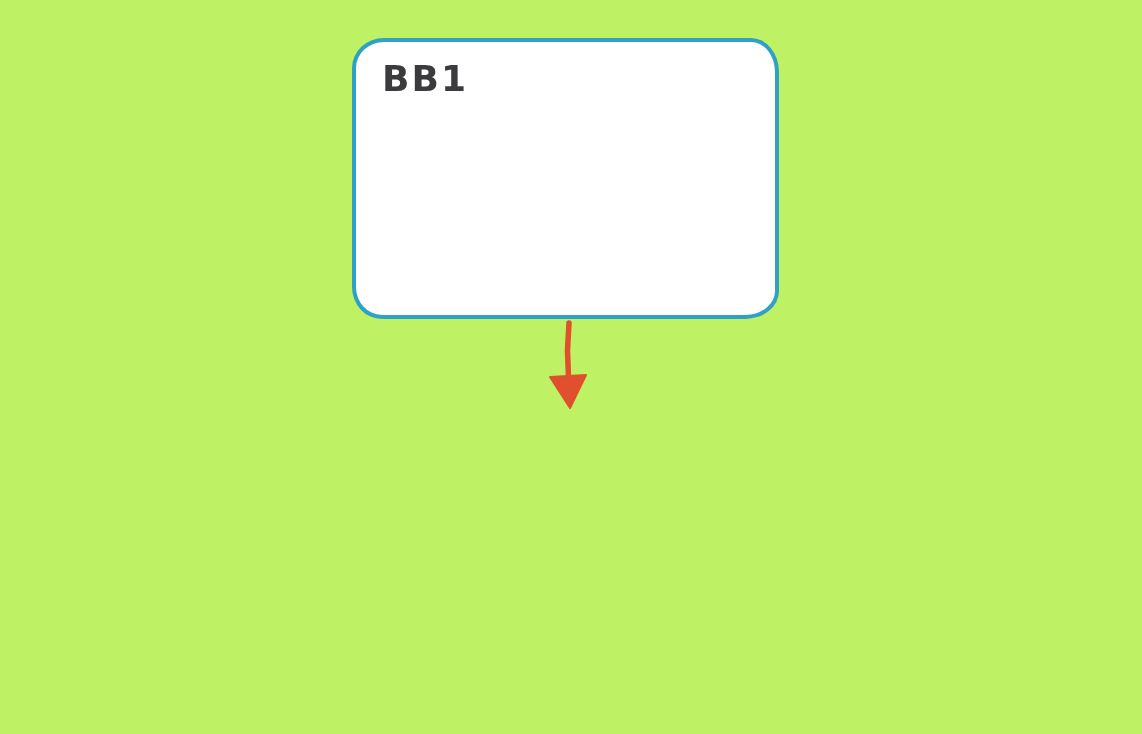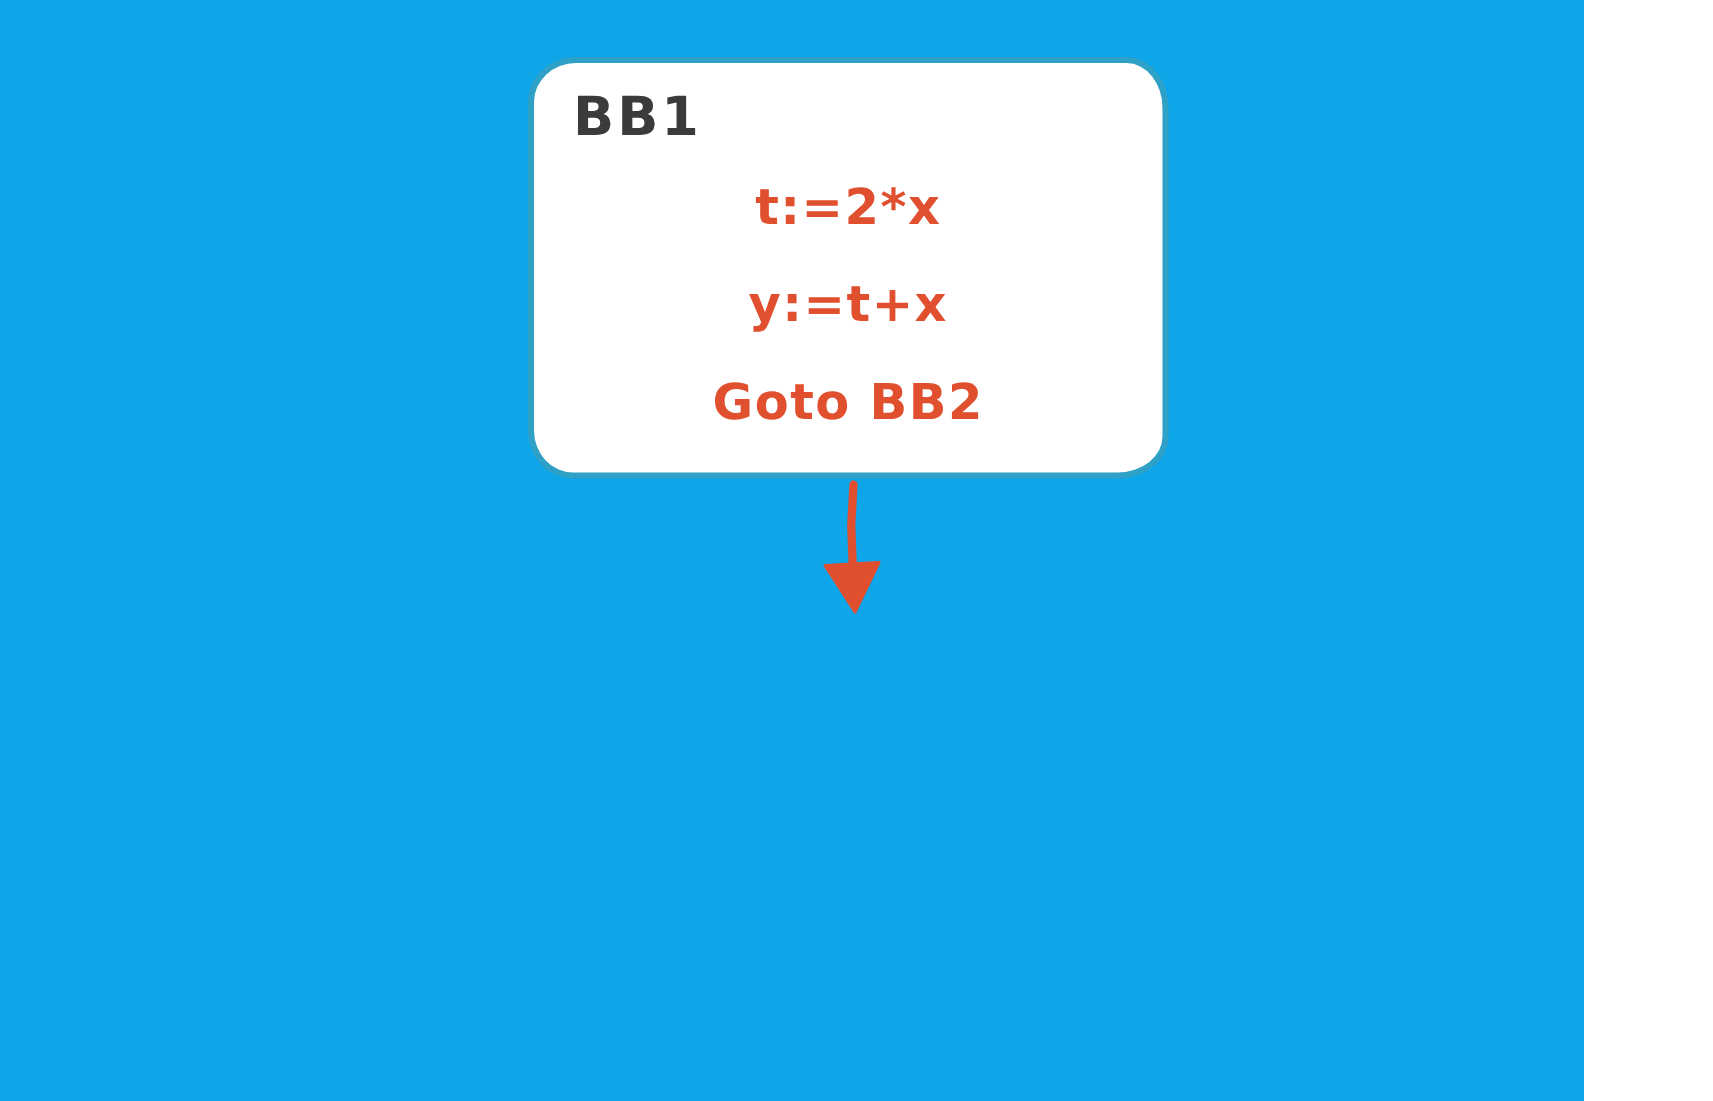--- a/index.html
+++ b/index.html
@@ -6,23 +6,23 @@
     margin: 0;
     padding: 0;
     width: 1142px;
     height: 734px;
     background: #ffffff;
     overflow: hidden;
     font-family: "DejaVu Sans", "Liberation Sans", sans-serif;
   }
   .canvas {
     position: relative;
-    width: 1056px;
+    width: 1142px;
     height: 734px;
-    background: #0ea5e9;
+    background: #bef264;
   }
   .bb-node {
     position: absolute;
     left: 352px;
     width: 427px;
     box-sizing: border-box;
     background: #ffffff;
     border: 4.5px solid var(--box-border, #2fa0c6);
   }
   .bb-node.bb1 {
@@ -79,25 +79,20 @@
     height: 92px;
   }
 </style>
 </head>
 <body style="background: rgb(255, 255, 255);">
 
 <div class="canvas">
 
   <div class="bb-node bb1">
     <div class="bb-label">BB1</div>
-    <div class="bb-code">
-      <div class="code-line">t:=2*x</div>
-      <div class="code-line">y:=t+x</div>
-      <div class="code-line">Goto BB2</div>
-    </div>
   </div>
 
   <svg class="edge-arrow" viewBox="0 0 56 92" xmlns="http://www.w3.org/2000/svg">
     <path d="M 29,3 L 27.5,30 L 28.5,58" fill="none" stroke="#e04f2e" stroke-width="5.5" stroke-linecap="round"></path>
     <path d="M 10,57 L 46,55 L 30,88 Z" fill="#e04f2e" stroke="#e04f2e" stroke-width="2" stroke-linejoin="round"></path>
   </svg>
 
 
 </div>
 

